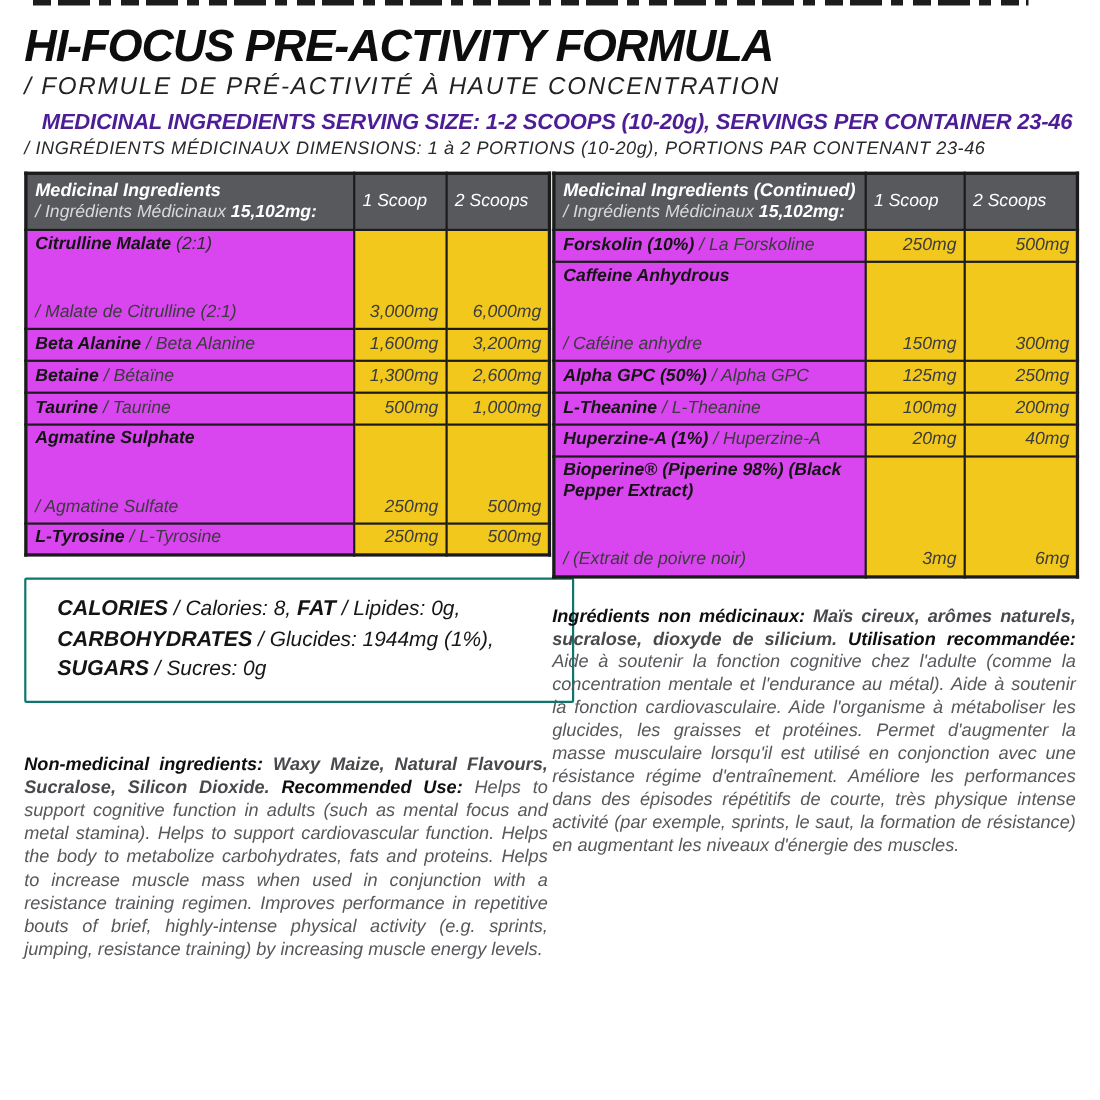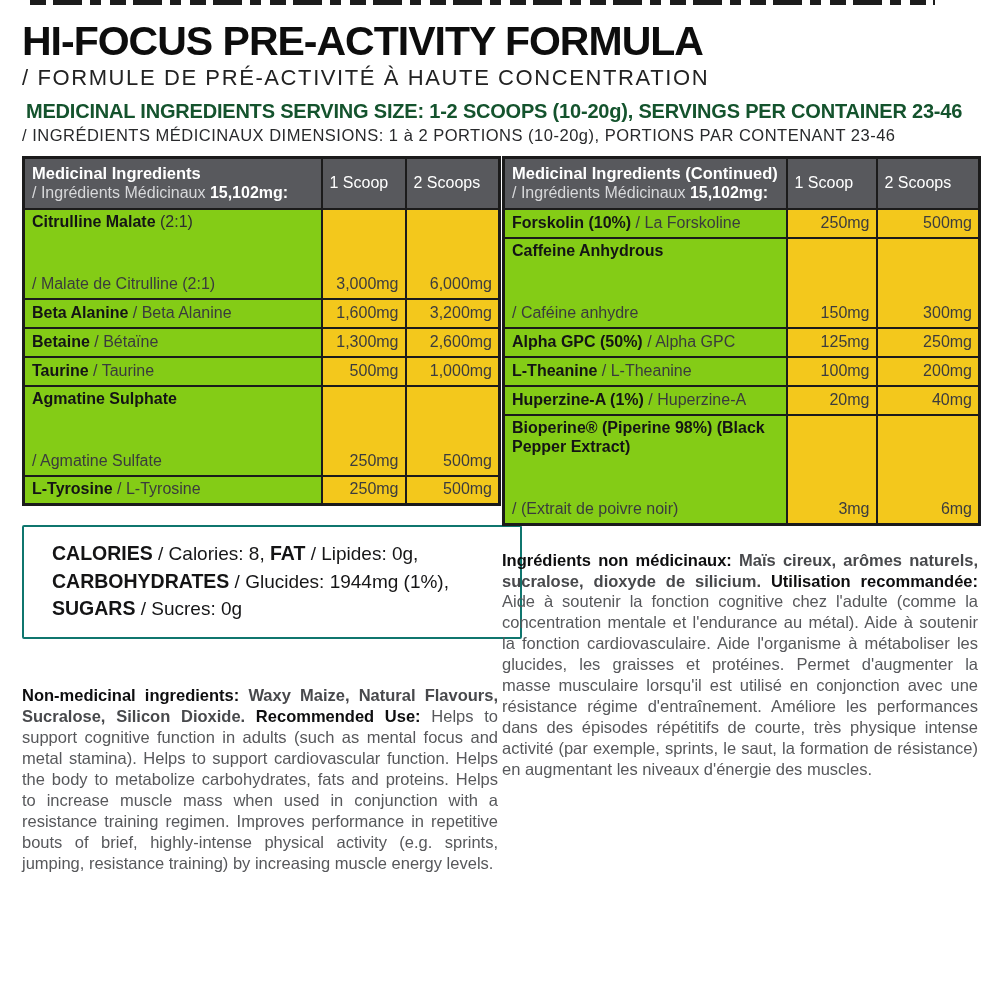--- a/index.html
+++ b/index.html
@@ -8,34 +8,34 @@
     font-family:"Liberation Sans","DejaVu Sans",sans-serif;
     color:#1a1a1a;position:relative;overflow:hidden;
   }
   .crop-strip{
     position:absolute;top:0;left:30px;width:905px;height:5px;
     background:repeating-linear-gradient(90deg,
       #1c1c1c 0 16px, transparent 16px 23px,
       #1c1c1c 23px 52px, transparent 52px 60px,
       #1c1c1c 60px 71px, transparent 71px 80px);
   }
-  .page{padding:12px 6px 0 22px;}
+  .page{padding:12px 6px 0 22px;font-style:italic;}
 
   
   .title{
     font-size:41px;font-weight:800;letter-spacing:-1px;color:#0d0d0d;
     margin:8px 0 3px 0;line-height:1.05;
   }
   .subtitle{
     font-size:22px;font-weight:400;color:#222;letter-spacing:1.6px;
     margin:0 0 10px 0;line-height:1.1;
   }
   .serving-en{
-    font-size:20px;font-weight:700;color:#14532d;letter-spacing:-0.2px;
-    margin:0 0 4px 4px;line-height:1.1;
+    font-size:20px;font-weight:700;color:#4c1d95;letter-spacing:-0.2px;
+    margin:0 0 4px 16px;line-height:1.1;
   }
   .serving-fr{
     font-size:16.5px;font-weight:400;color:#28292b;letter-spacing:0.5px;
     margin:0 0 11px 0;line-height:1.15;
   }
 
   
   .cols{display:flex;gap:4px;align-items:flex-start;}
   .col{width:476px;flex:0 0 476px;}
 
@@ -50,21 +50,21 @@
     padding:3px 6px 4px 7px;
   }
   table.ing thead th{
     background:#58595d;color:#ffffff;text-align:left;
     height:42px;vertical-align:middle;font-weight:400;
   }
   .hdr-title{font-weight:700;display:block;font-size:16.5px;}
   .hdr-fr{color:#d8d9db;font-weight:400;}
   .hdr-total{color:#ffffff;font-weight:700;}
   th.scoop{text-align:center;vertical-align:bottom;padding-bottom:8px;font-weight:700;font-size:16.5px;}
-  td.ing-name{background:#84cc16;vertical-align:middle;color:#3a3b3d;}
+  td.ing-name{background:#d946ef;vertical-align:middle;color:#3a3b3d;}
   .b{font-weight:700;color:#141415;}
   .n{font-weight:400;color:#2c2d2f;}
   .fr{font-weight:400;color:#3a3b3d;}
   .fr.tl{display:block;margin-top:43px;}
   td.amt{
     background:#f3c81c;text-align:right;vertical-align:bottom;
     color:#3c3c3e;padding:2px 9px 4px 2px;font-weight:400;margin-top:11px;
   }
   tr.h1{height:29px;} tr.h2{height:50px;} tr.h3{height:69px;}
 

